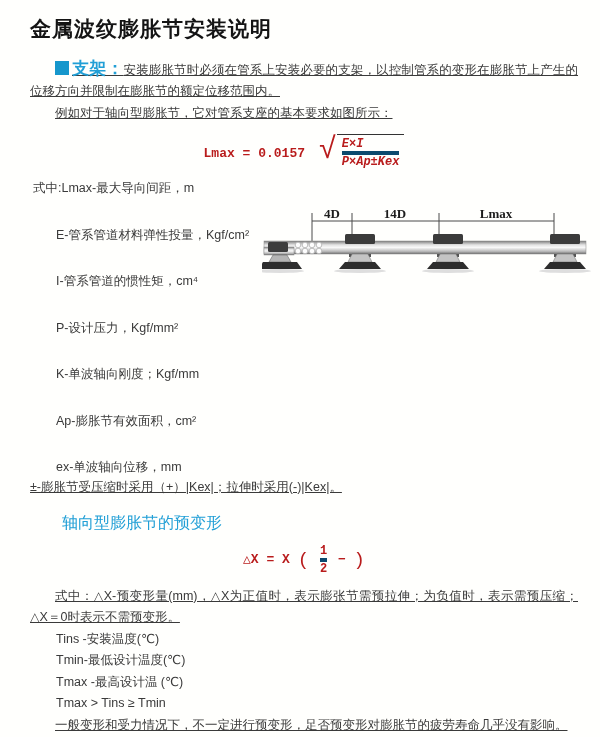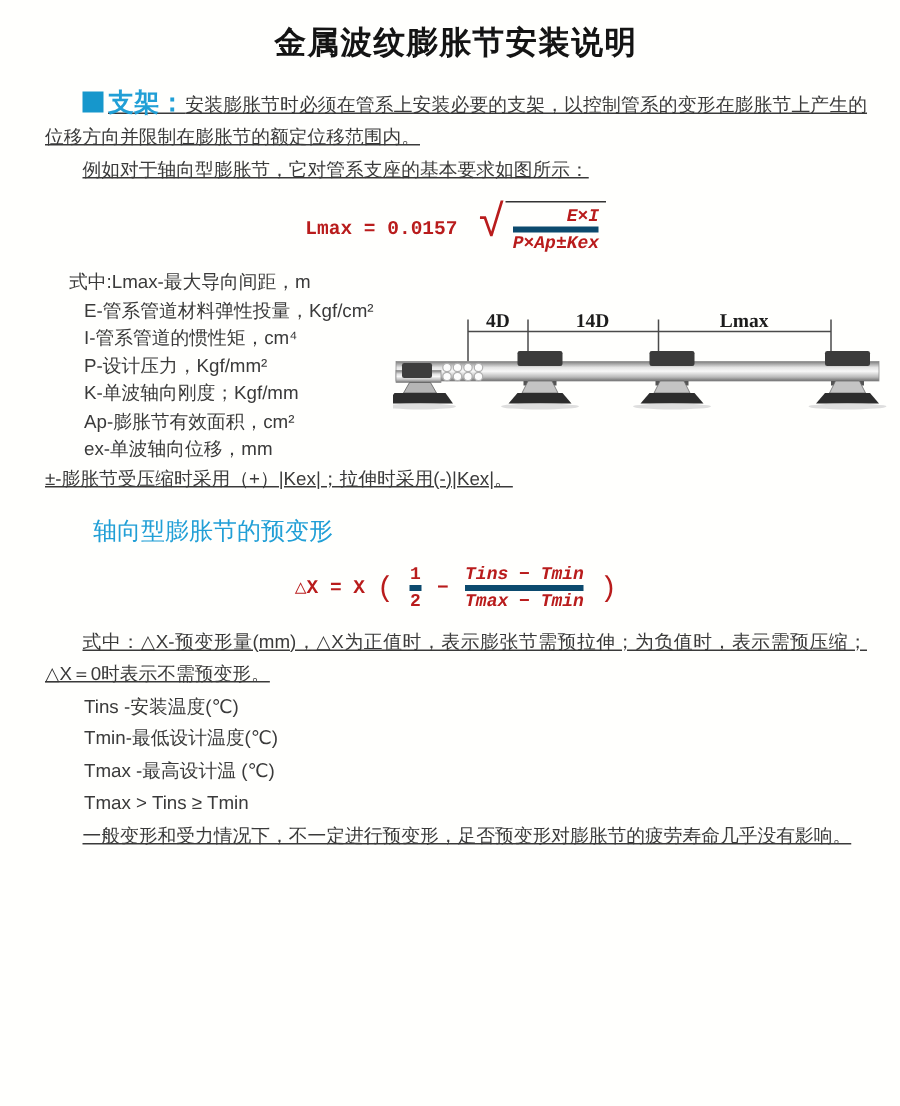--- a/index.html
+++ b/index.html
@@ -4,48 +4,48 @@
 <style>
   * { box-sizing: border-box; }
   html,body { margin:0; padding:0; background:#ffffff; }
   .page {
     width:600px; height:737px; overflow:hidden; background:#fffffd;
     font-family:"Liberation Sans","DejaVu Sans",sans-serif;
     color:#3a3a3a; font-size:12.5px; line-height:21.5px;
     padding:10px 22px 0 30px;
   }
   .doc-title {
-    text-align:center; font-size:21px; font-weight:bold; color:#141414;
+    text-align:left; font-size:21px; font-weight:bold; color:#141414;
     margin:8px 0 18px 0; letter-spacing:1px;
   }
   .sq {
     display:inline-block; width:14px; height:14px; background:#1697cc;
     vertical-align:-1px; margin-right:3px;
   }
   .h-blue { color:#219fd6; font-weight:bold; font-size:17px; }
   p.body { margin:0; text-align:justify;text-decoration:underline; }
   .indent { text-indent:2em; }
   
   .formula { text-align:center; font-family:Liberation Mono, monospace;
              font-weight:bold; color:#b91c1c; margin:10px 0; font-size:13px; line-height:normal; }
   .sqrt { display:inline-flex; align-items:flex-start; margin-left:6px; }
   .sqrt-sign { font-size:30px; line-height:30px; font-weight:normal; transform:translateY(1px); }
   .radicand { border-top:1.5px solid #333; padding:2px 5px 0 5px; display:inline-block; }
-  .frac { display:inline-flex; flex-direction:column; text-align:right;
+  .frac { display:inline-flex; flex-direction:column; text-align:left;
           vertical-align:middle; font-size:12px; line-height:14px; }
   .frac .den { border-top:4px solid #0c4a6e; }
   .fvar { font-style:italic; }
   .bigp { font-size:19px; vertical-align:middle; font-weight:normal; }
   .fpad { padding:0 3px; }
   
   .defs-row { display:flex; align-items:flex-start; margin-top:2px; }
   .defs-col { width:232px; flex:none; }
   .term { display:block; line-height:18.5px; white-space:nowrap; }
-  .term.first { margin-left:16px; }
-  .term.rest { margin-left:26px; }
+  .term.first { margin-left:3px; }
+  .term.rest { margin-left:26px;margin-top:28px; }
   .pm-note { margin:3px 0 0 14px; }
   .service-note { text-indent:2em; margin:0; }
   .diagram-wrap { margin-top:26px; flex:none; }
   
   .axial-head { color:#219fd6; font-weight:normal; font-size:16px; margin:14px 0 2px 32px; }
   .item-line { display:block; margin-left:26px; line-height:21.5px; }
   .preform-head { margin:14px 0 4px 0; }
   svg text { font-family:"Liberation Serif","DejaVu Serif",serif; font-weight:bold; fill:#1c1c1c; }
 </style>
 </head>
@@ -156,24 +156,20 @@
   <div class="axial-head">轴向型膨胀节的预变形</div>
 
   <div class="formula">
     <span>△X = X</span>
     <span class="bigp">(</span>
     <span class="frac fpad">
       <span class="num">1</span>
       <span class="den">2</span>
     </span>
     <span>−</span>
-    <span class="frac fvar fpad">
-      <span class="num">Tins − Tmin</span>
-      <span class="den">Tmax − Tmin</span>
-    </span>
     <span class="bigp">)</span>
   </div>
 
   <p class="body indent">式中：△X-预变形量(mm)，△X为正值时，表示膨张节需预拉伸；为负值时，表示需预压缩；△X＝0时表示不需预变形。</p>
   <span class="item-line">Tins -安装温度(℃)</span>
   <span class="item-line">Tmin-最低设计温度(℃)</span>
   <span class="item-line">Tmax -最高设计温 (℃)</span>
   <span class="item-line">Tmax &gt; Tins ≥ Tmin</span>
   <p class="body indent">一般变形和受力情况下，不一定进行预变形，足否预变形对膨胀节的疲劳寿命几乎没有影响。</p>
 

